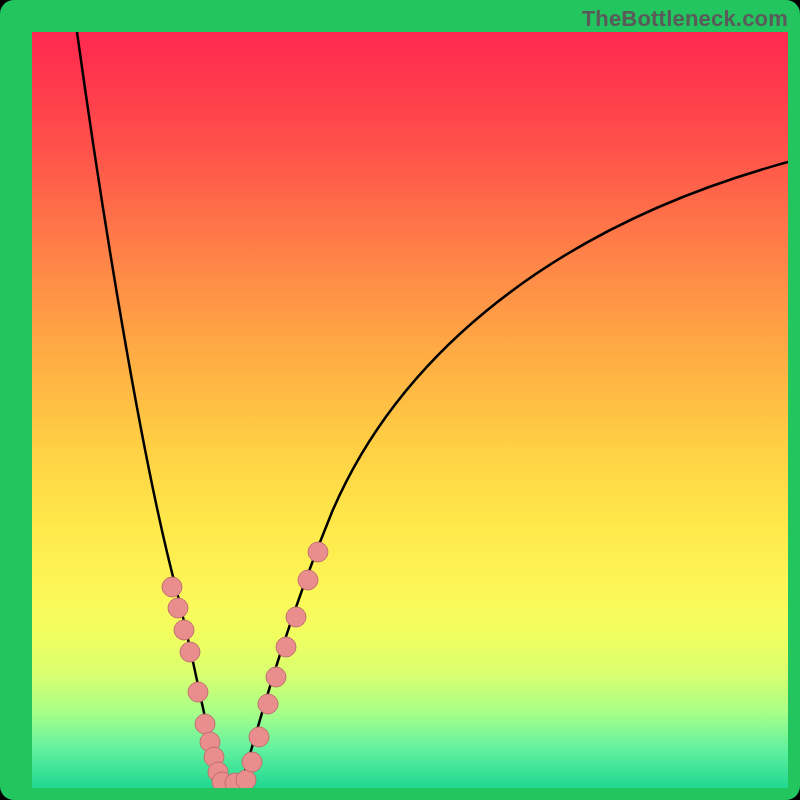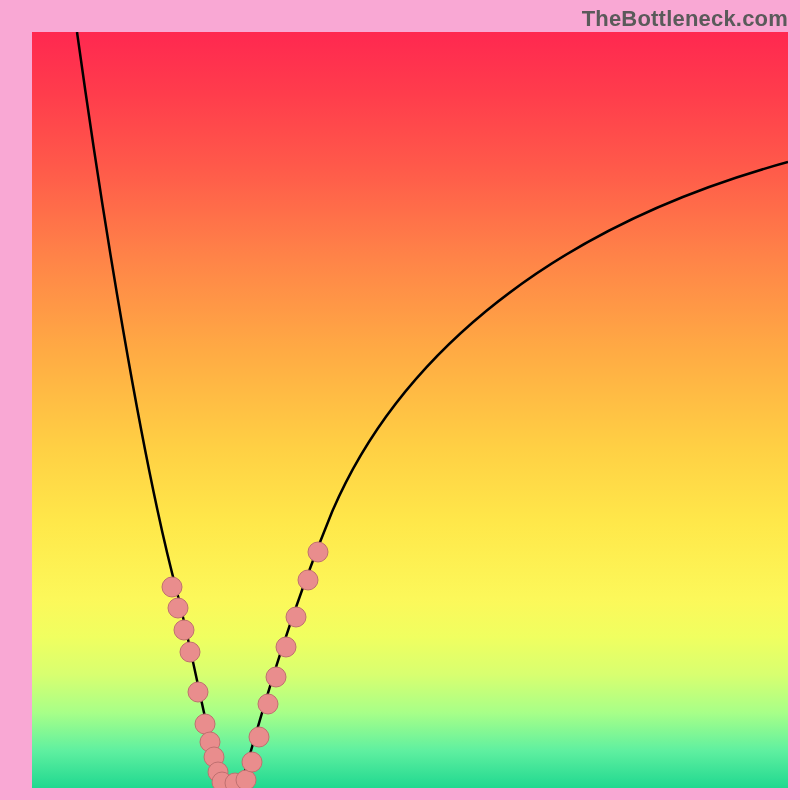--- a/index.html
+++ b/index.html
@@ -1,16 +1,16 @@
 <!DOCTYPE html>
 <html><head>
 <meta charset="utf-8">
 <style>
   html,body{margin:0;padding:0;width:800px;height:800px;overflow:hidden;background:#000;}
-  .outer{width:800px;height:800px;position:relative;background:#f9a8d4;}
+  .outer{width:800px;height:800px;position:relative;background:#22c55e;border-radius:14px;}
   .plot{
     position:absolute;
     left:32px;top:32px;
     width:756px;height:756px;
     background:linear-gradient(to bottom,
       #ff2850 0%,
       #ff3c4c 8%,
       #ff5a4a 18%,
       #ff8448 30%,
       #ffaa44 42%,

